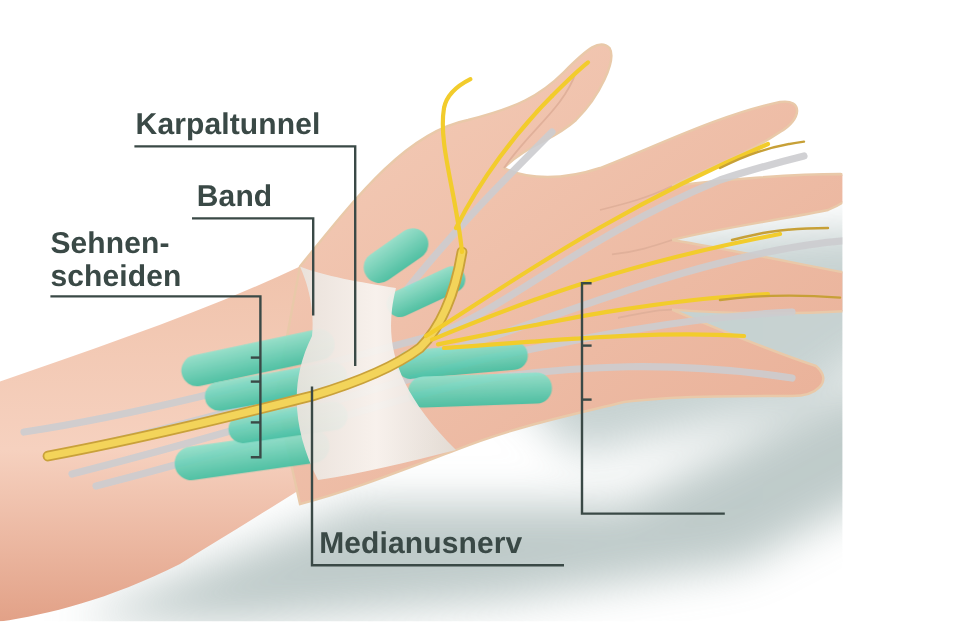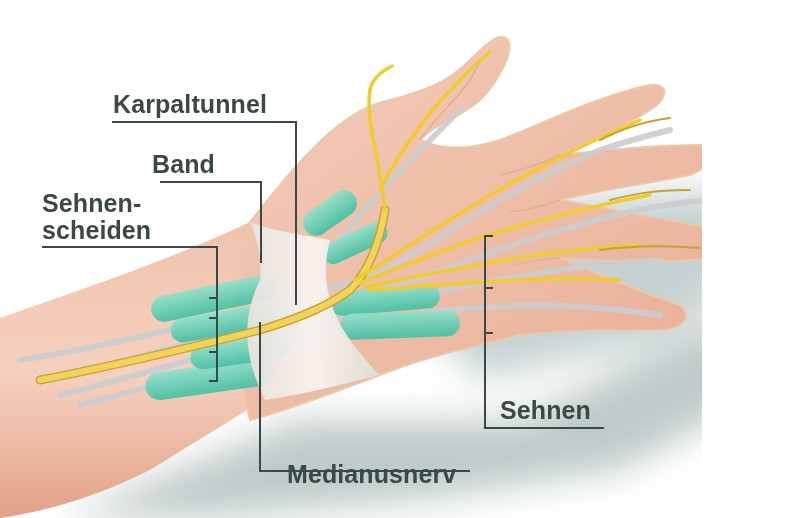--- a/index.html
+++ b/index.html
@@ -117,18 +117,17 @@
 
       <polyline points="260,322 260,471 470,471"></polyline>
 
       <polyline points="493,236 485,236 485,428 604,428"></polyline>
       <line x1="485" y1="288" x2="493" y2="288"></line>
       <line x1="485" y1="333" x2="493" y2="333"></line>
     </g>
   </svg>
 
   <div class="label" style="left:113px; top:92px;">Karpaltunnel</div>
-  <div class="label" style="left:152px; top:152px;">Band</div>
+  <div class="label" style="left:164px; top:152px;">Band</div>
   <div class="label multi" style="left:42px; top:217px;">scheiden</div>
   <div class="label multi" style="left:42px; top:190px;">Sehnen-</div>
-  <div class="label" style="left:287px; top:441px;margin-top:21px;">Medianusnerv</div>
-  <div class="label" style="left:500px; top:398px;">Sehnen</div>
+  <div class="label" style="left:266px; top:441px;">Medianusnerv</div>
 </div>
 
 </body></html>

